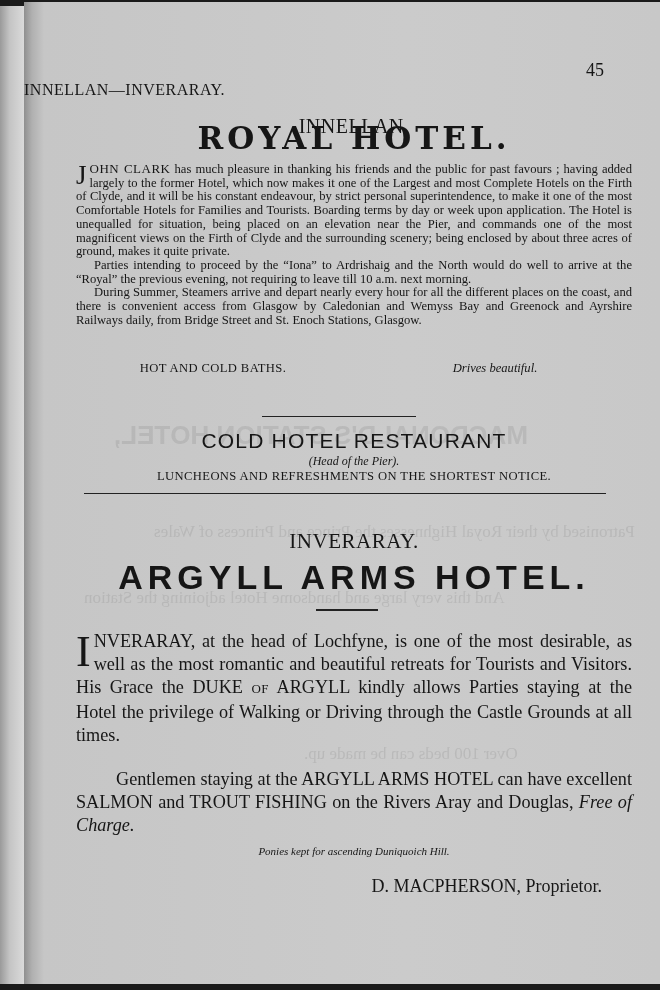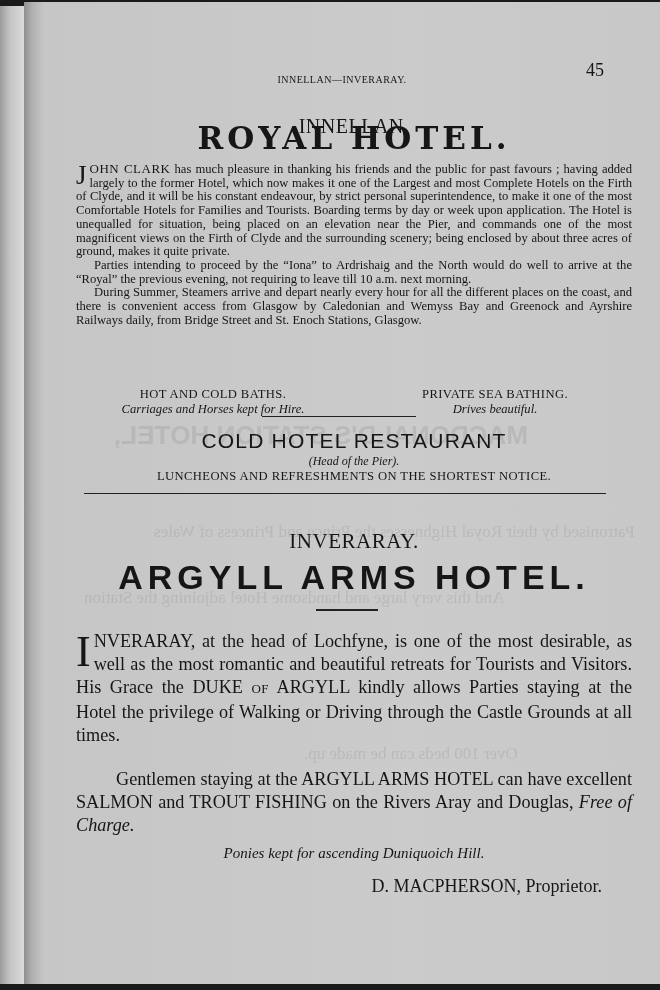--- a/index.html
+++ b/index.html
@@ -15,22 +15,22 @@
     }
     .page {
       position: absolute; left: 24px; top: 2px; width: 636px; height: 982px;
       background: linear-gradient(90deg, #8f8f8f 0px, #b0b0b0 8px, #c6c6c6 20px, #cbcbcb 60%, #c8c8c8 100%);
     }
     .bleed {
       position: absolute; color: rgba(80,80,80,0.13); font-size: 17px;
       transform: scaleX(-1); white-space: nowrap; pointer-events: none;
     }
     .running-head {
-      position: absolute; top: 72px; left: 0; width: 100%; text-align: center;
-      font-size: 10px; letter-spacing: 0.5px;
+      position: absolute; top: 79px; left: 0; width: 100%; text-align: left;
+      font-size: 16px; letter-spacing: 0.5px;
     }
     .page-number {
       position: absolute; top: 58px; left: 562px; font-size: 18px; font-weight: normal;
     }
     .block { position: absolute; left: 52px; width: 556px; }
     .place-title { text-align: center; font-size: 20px; letter-spacing: 0.5px; margin-top: 17px; }
     .hotel-slab {
       text-align: center; font-family: "DejaVu Serif", serif; font-weight: bold;
       font-size: 31px; letter-spacing: 4px;
     }
@@ -80,27 +80,25 @@
 
   <div class="block place-title" style="top:96px;">INNELLAN.</div>
   <div class="block hotel-slab" style="top:118px;">ROYAL HOTEL.</div>
 
   <div class="block small-body" style="top:160px;">
     <p><span class="dropcap">J</span><span class="sc">OHN CLARK</span><span> has much pleasure in thanking his friends and the public for past favours ; having added largely to the former Hotel, which now makes it one of the Largest and most Complete Hotels on the Firth of Clyde, and it will be his constant endeavour, by strict personal superintendence, to make it one of the most Comfortable Hotels for Families and Tourists.   Boarding terms by day or week upon application. The Hotel is unequalled for situation, being placed on an elevation near the Pier, and commands one of the most magnificent views on the Firth of Clyde and the surrounding scenery; being enclosed by about three acres of ground, makes it quite private.</span></p>
     <p class="indent">Parties intending to proceed by the “Iona” to Ardrishaig and the North would do well to arrive at the “Royal” the previous evening, not requiring to leave till 10 a.m. next morning.</p>
     <p class="indent">During Summer, Steamers arrive and depart nearly every hour for all the different places on the coast, and there is convenient access from Glasgow by Caledonian and Wemyss Bay and Greenock and Ayrshire Railways daily, from Bridge Street and St. Enoch Stations, Glasgow.</p>
   </div>
 
-  <div class="block two-col" style="top:385px;gap:8px;">
+  <div class="block two-col" style="top:359px;gap:8px;">
     <div class="col">
       <div class="caps">HOT AND COLD BATHS.</div>
-      <div class="it">Carriages and Horses kept for Hire.</div>
     </div>
     <div class="col">
-      <div class="caps">PRIVATE SEA BATHING.</div>
       <div class="it">Drives beautiful.</div>
     </div>
   </div>
 
   <div class="divider" style="top:414px; left:238px; width:154px;"></div>
 
   <div class="block sans-head" style="top:427px;">COLD HOTEL RESTAURANT</div>
   <div class="block center-it" style="top:452px;">(Head of the Pier).</div>
   <div class="block center-caps" style="top:467px;">LUNCHEONS AND REFRESHMENTS ON THE SHORTEST NOTICE.</div>
 
@@ -109,15 +107,15 @@
   <div class="block place-title" style="top:510px; font-size:21px;">INVERARAY.</div>
   <div class="block big-sans" style="top:556px;">ARGYLL ARMS HOTEL.</div>
 
   <div class="divider" style="top:607px; left:292px; width:62px; height:2px;"></div>
 
   <div class="block large-body" style="top:628px;">
     <p><span class="large-dropcap">I</span><span>NVERARAY,</span><span> at the head of Lochfyne, is one of the most desirable, as well as the most romantic and beautiful retreats for Tourists and Visitors.  His Grace the DUKE </span><span class="sc">OF</span><span> ARGYLL kindly allows Parties staying at the Hotel the privilege of Walking or Driving through the Castle Grounds at all times.</span></p>
     <p style="text-indent:40px; margin-top:21px;"><span>Gentlemen staying at the ARGYLL ARMS HOTEL can have excellent SALMON and TROUT FISHING on the Rivers Aray and Douglas, </span><span class="italic">Free of Charge.</span></p>
   </div>
 
-  <div class="block" style="top:843px; text-align:center; font-style:italic; font-size:15px;">Ponies kept for ascending Duniquoich Hill.</div>
+  <div class="block" style="top:843px; text-align:center; font-style:italic; font-size:11px;">Ponies kept for ascending Duniquoich Hill.</div>
   <div class="block" style="top:874px; text-align:right; padding-right:30px; width:526px; font-size:18px;">D. MACPHERSON, Proprietor.</div>
 </div>
 
 </body></html>

